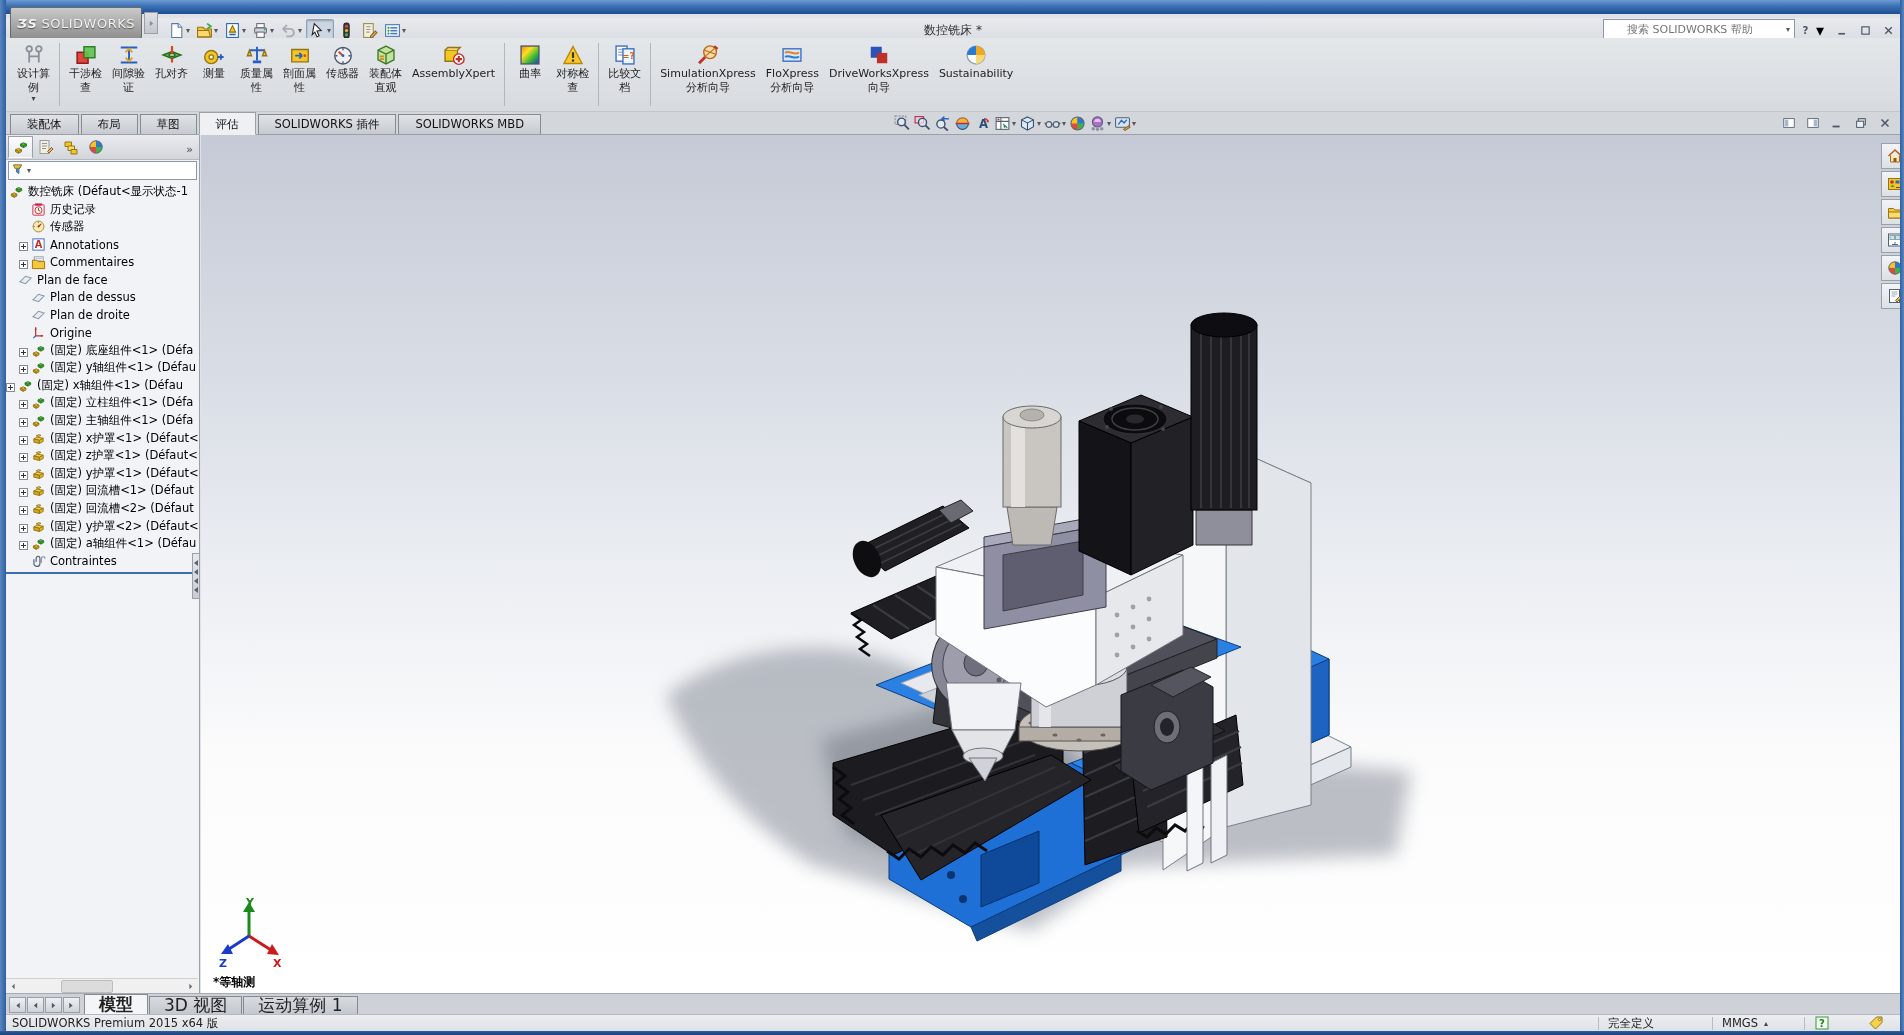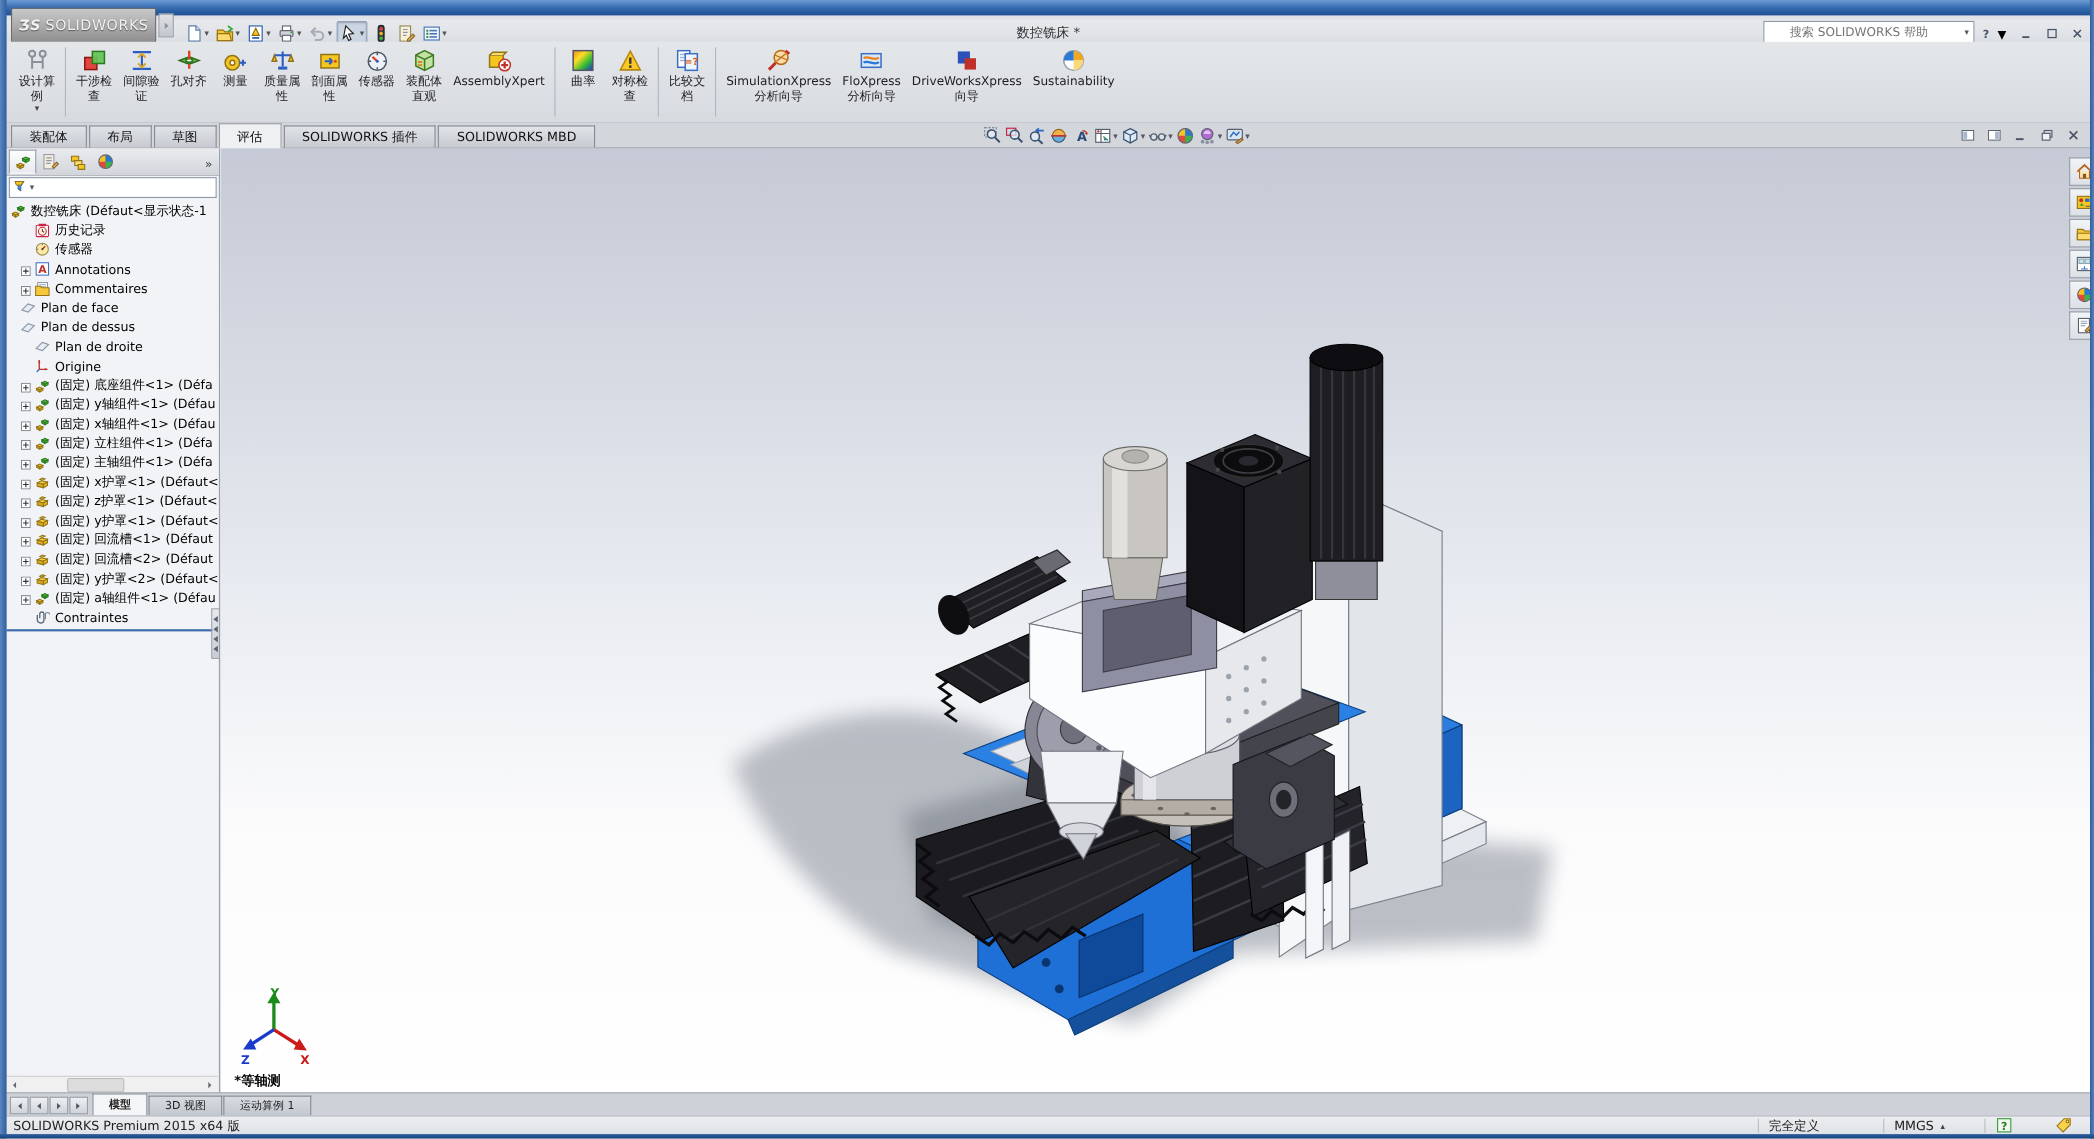--- a/index.html
+++ b/index.html
@@ -79,21 +79,21 @@
   .viewlabel{position:absolute;left:12px;bottom:2px;font-size:12px;font-weight:bold;color:#000;}
   .triad{position:absolute;left:18px;bottom:25px;width:64px;height:72px;}
   .taskpane{position:absolute;right:0;top:8px;width:19px;display:flex;flex-direction:column;gap:2px;}
   .tpbtn{width:26px;height:26px;background:linear-gradient(#f2f4f7,#dde0e5);border:1px solid #9aa0a8;border-right:none;display:flex;align-items:center;justify-content:center;}
   .tpbtn svg{width:16px;height:16px;}
   
   .bottabs{position:absolute;left:6px;right:4px;top:993px;height:21px;background:#ced2d8;border-top:1px solid #a6abb2;display:flex;align-items:flex-end;padding-left:3px;}
   .bnav{display:flex;gap:1px;align-items:center;margin:0 4px 1px 0;}
   .bnavb{width:17px;height:16px;background:linear-gradient(#eef0f3,#cfd3d9);border:1px solid #9aa0a8;display:flex;align-items:center;justify-content:center;}
   .bnavb svg{width:9px;height:9px;}
-  .btab{height:18px;line-height:17px;padding:0 14px;font-size:10px;color:#222;background:linear-gradient(#d8dbe0,#c3c8cf);border:1px solid #868b92;border-bottom:none;margin-right:1px;margin-top:24px;}
+  .btab{height:18px;line-height:17px;padding:0 14px;font-size:17px;color:#222;background:linear-gradient(#d8dbe0,#c3c8cf);border:1px solid #868b92;border-bottom:none;margin-right:1px;margin-top:24px;}
   .btab.active{background:#f4f5f7;height:20px;line-height:19px;font-weight:bold;}
   .statusbar{position:absolute;left:6px;right:4px;top:1014px;height:17px;background:linear-gradient(#eceef1,#dfe2e6);border-top:1px solid #b6bac0;font-size:11.5px;color:#222;}
   .st-left{position:absolute;left:6px;top:1px;}
   .st-def{position:absolute;left:1602px;top:1px;}
   .st-units{position:absolute;left:1716px;top:1px;display:flex;align-items:center;gap:6px;}
   .st-units .ua{font-size:8px;color:#444;}
   .st-help{position:absolute;left:1808px;top:0px;width:17px;height:16px;}
   .st-help svg{width:16px;height:16px;}
   .st-tag{position:absolute;left:1862px;top:0px;width:17px;height:16px;}
   .st-tag svg{width:16px;height:16px;}
@@ -624,21 +624,21 @@
           </svg></span>
         <span class="tlabel">Commentaires</span>
       </div>
       <div class="trow" style="">
         <span class="plussp"></span>
         <span class="ticon"><svg viewBox="0 0 16 16" width="100%" height="100%">
             <path d="M2 10.5L8 4.5l6 2-6 6z" fill="#dce6f0" fill-opacity=".45" stroke="#8a96a8" stroke-width="1.1"></path>
           </svg></span>
         <span class="tlabel">Plan de face</span>
       </div>
-      <div class="trow" style="">
+      <div class="trow" style="padding-left:13px">
         <span class="plussp"></span>
         <span class="ticon"><svg viewBox="0 0 16 16" width="100%" height="100%">
             <path d="M2 10.5L8 4.5l6 2-6 6z" fill="#dce6f0" fill-opacity=".45" stroke="#8a96a8" stroke-width="1.1"></path>
           </svg></span>
         <span class="tlabel">Plan de dessus</span>
       </div>
       <div class="trow" style="padding-left:13px">
         <span class="plussp"></span>
         <span class="ticon"><svg viewBox="0 0 16 16" width="100%" height="100%">
             <path d="M2 10.5L8 4.5l6 2-6 6z" fill="#dce6f0" fill-opacity=".45" stroke="#8a96a8" stroke-width="1.1"></path>
@@ -677,21 +677,21 @@
         <span class="ticon"><svg viewBox="0 0 16 16" width="100%" height="100%">
             <path d="M2.5 10.8L5.5 9.4l3 1.4-3 1.5z" fill="#f5c61f" stroke="#92741a"></path>
             <path d="M2.5 10.8l3 1.5v1.9l-3-1.5z" fill="#d8a818" stroke="#92741a"></path>
             <path d="M5.5 12.3l3-1.5v1.9l-3 1.5z" fill="#e8b81c" stroke="#92741a"></path>
             <path d="M7.5 5.2l3-1.4 3 1.4-3 1.5z" fill="#5cc44e" stroke="#2a7a1e"></path>
             <path d="M7.5 5.2l3 1.5v1.9l-3-1.5z" fill="#3da332" stroke="#2a7a1e"></path>
             <path d="M10.5 6.7l3-1.5v1.9l-3 1.5z" fill="#4cb840" stroke="#2a7a1e"></path>
           </svg></span>
         <span class="tlabel">(固定) y轴组件&lt;1&gt; (Défau</span>
       </div>
-      <div class="trow" style="padding-left:13px">
+      <div class="trow" style="">
         <span class="plus"><svg viewBox="0 0 9 9" width="9" height="9">
             <rect x=".5" y=".5" width="8" height="8" fill="#fff" stroke="#848b94"></rect>
             <path d="M2 4.5h5M4.5 2v5" stroke="#333"></path>
           </svg></span>
         <span class="ticon"><svg viewBox="0 0 16 16" width="100%" height="100%">
             <path d="M2.5 10.8L5.5 9.4l3 1.4-3 1.5z" fill="#f5c61f" stroke="#92741a"></path>
             <path d="M2.5 10.8l3 1.5v1.9l-3-1.5z" fill="#d8a818" stroke="#92741a"></path>
             <path d="M5.5 12.3l3-1.5v1.9l-3 1.5z" fill="#e8b81c" stroke="#92741a"></path>
             <path d="M7.5 5.2l3-1.4 3 1.4-3 1.5z" fill="#5cc44e" stroke="#2a7a1e"></path>
             <path d="M7.5 5.2l3 1.5v1.9l-3-1.5z" fill="#3da332" stroke="#2a7a1e"></path>

